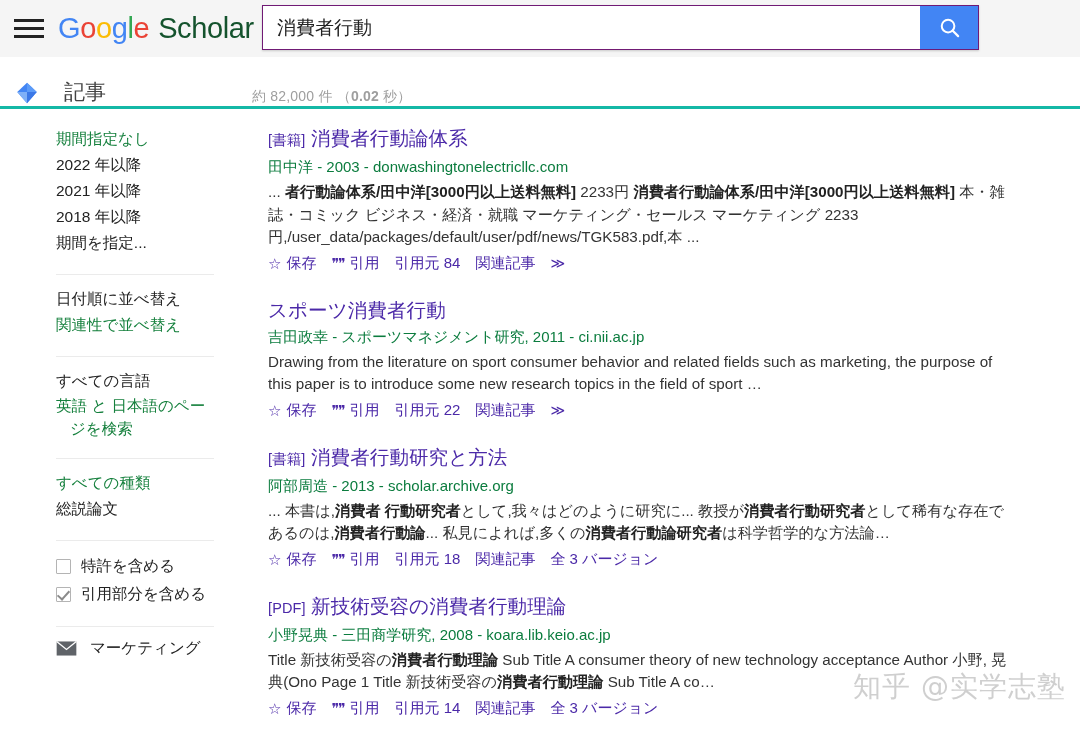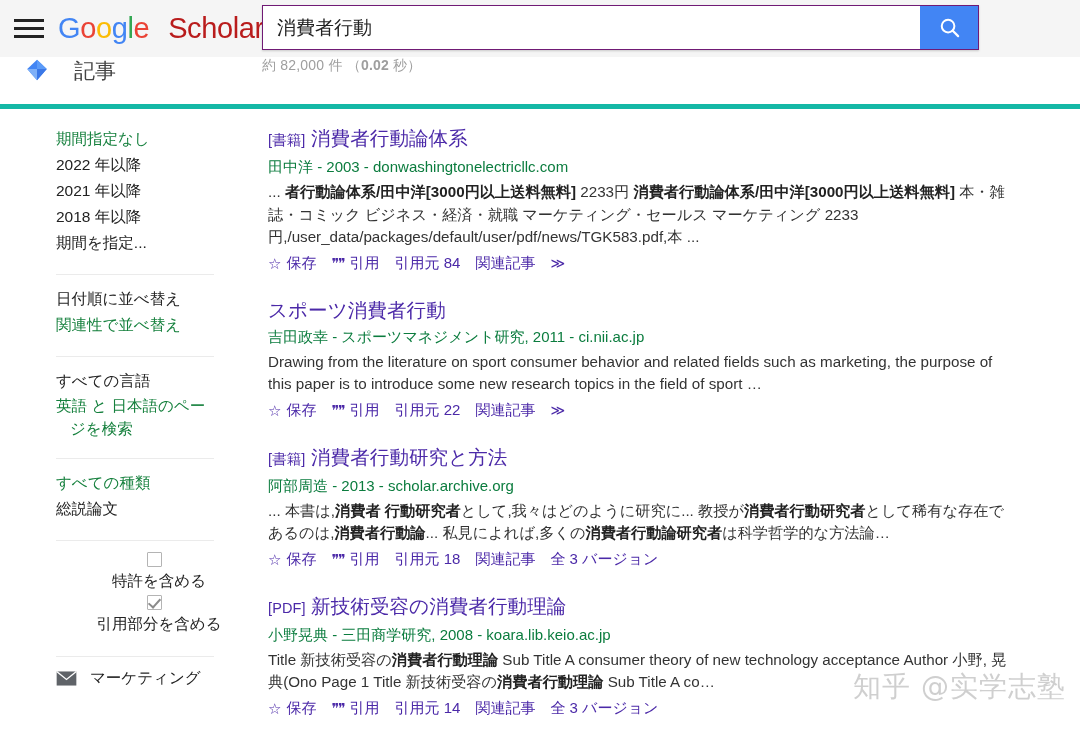--- a/index.html
+++ b/index.html
@@ -25,21 +25,21 @@
     width: 30px; height: 26px;
     display: flex; flex-direction: column; justify-content: center;
     gap: 5px; cursor: pointer; flex: none;
     margin-right: 14px;
   }
   .hamburger span { display:block; height: 3px; background: #222; border-radius: 0; }
 
   .brand { display: flex; align-items: baseline; font-size: 29px; letter-spacing: -0.4px; flex: none; }
   .brand .g1 { color:#4285f4; } .brand .o1 { color:#ea4335; } .brand .o2 { color:#fbbc05; }
   .brand .g2 { color:#4285f4; } .brand .l  { color:#34a853; } .brand .e  { color:#ea4335; }
-  .brand .scholar { color: #b91c1c; margin-left: 19px; font-size: 29px; }
+  .brand .scholar { color: #14532d; margin-left: 9px; font-size: 29px; }
 
   .searchwrap {
     position: absolute; left: 262px; top: 5px;
     width: 717px; height: 45px;
     display: flex;
     box-shadow: 0 1px 2px rgba(0,0,0,0.18);
     background: #fff;
     border: 1px solid #701a75;
   }
   .searchinput {
@@ -48,23 +48,23 @@
     font-family: "Liberation Sans", "DejaVu Sans", sans-serif;
     background: #fff;
   }
   .searchbtn {
     width: 58px; background: #4285f4; border: none; cursor: pointer;
     display: flex; align-items: center; justify-content: center;
   }
 
   
   .subbar {
-    height: 52px; display: flex; align-items: flex-start;
-    border-bottom: 5px solid #14b8a6; background: #fff;
-    padding-left: 14px;
+    height: 52px; display: flex; align-items: flex-end;
+    border-bottom: 3px solid #14b8a6; background: #fff;
+    padding-left: 4px;
   }
   .gem { width: 46px; display:flex; justify-content:center; flex:none; }
   .subbar .articles-label { font-size: 21px; color: #444; margin-left: 14px; width: 170px; flex:none; }
   .resultcount { font-size: 14px; color: #9e9e9e; margin-left: 18px; letter-spacing: 0.2px; }
   .resultcount b { color: #9e9e9e; font-weight: bold; }
 
   
   .body { display: flex; }
   .sidebar { width: 262px; flex: none; padding: 17px 0 0 56px; }
   .results { flex: 1; padding: 17px 70px 0 6px; }
@@ -72,21 +72,21 @@
   .sb-group { padding-bottom: 9px; }
   .sb-sep { border-top: 1px solid #ebebeb; width: 158px; margin: 9px 0 11px 0; }
   .sb-item {
     font-size: 15.5px; line-height: 26px; color: #222;
     cursor: pointer; white-space: nowrap;
   }
   .sb-item.active { color: #15803d; }
   .sb-item.wrap { white-space: normal; width: 150px; line-height: 23px; text-indent: 0; }
   .sb-item.wrap .ind { display: block; padding-left: 14px; }
 
-  .sb-check { display: flex; align-items: center; font-size: 15.5px; line-height: 28px; color: #222; cursor: pointer; flex-direction: column; }
+  .sb-check { display: flex; align-items: center; font-size: 15.5px; line-height: 28px; color: #222; cursor: pointer; }
   .cb {
     width: 15px; height: 15px; border: 1px solid #b4b4b4; background: #fff;
     margin-right: 10px; flex: none; position: relative; border-radius: 1px;
   }
   .cb.checked::after {
     content: ""; position: absolute; left: 3px; top: 0px;
     width: 5px; height: 10px; border: solid #8a8a8a;
     border-width: 0 2px 2px 0; transform: rotate(42deg);
   }
   .sb-alert { display: flex; align-items: center; font-size: 15.5px; color: #222; cursor: pointer; margin-top: 2px; }

